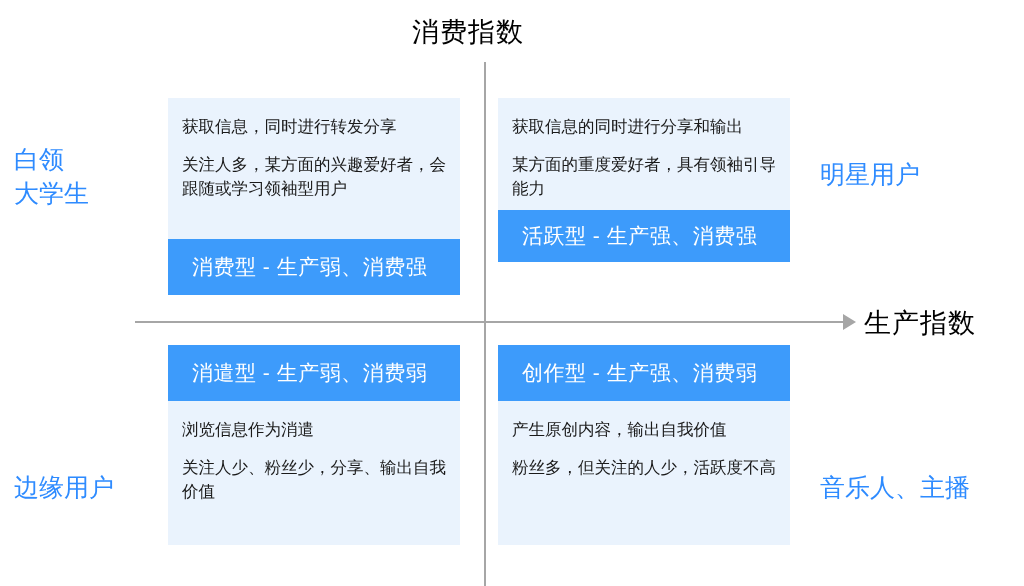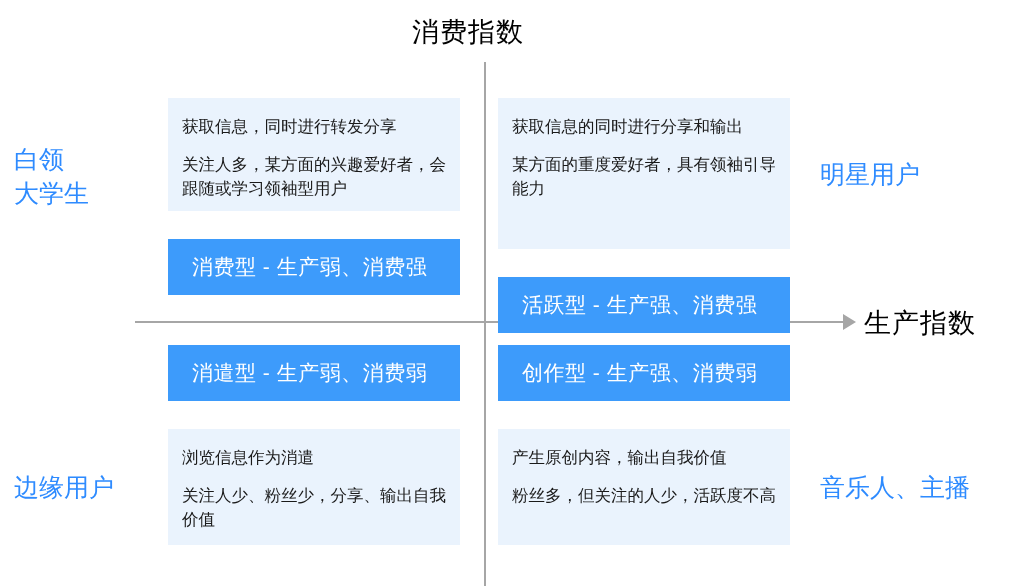--- a/index.html
+++ b/index.html
@@ -88,24 +88,23 @@
     left: 820px;
     top: 470px;
   }
 
   
   .quad {
     position: absolute;
     width: 292px;
     display: flex;
     flex-direction: column;
-    gap: 28px;
   }
   #quad-tl { left: 168px; top: 98px;  height: 197px; }
-  #quad-tr { left: 498px; top: 98px;  height: 235px; }
+  #quad-tr { left: 498px; top: 98px;  height: 164px; }
   #quad-bl { left: 168px; top: 345px; height: 200px; }
   #quad-br { left: 498px; top: 345px; height: 200px; }
 
   .body-box {
     background: #eaf3fd;
     flex: 1 1 auto;
     box-sizing: border-box;
     padding: 16px 14px 10px 14px;
   }
   .body-para {

